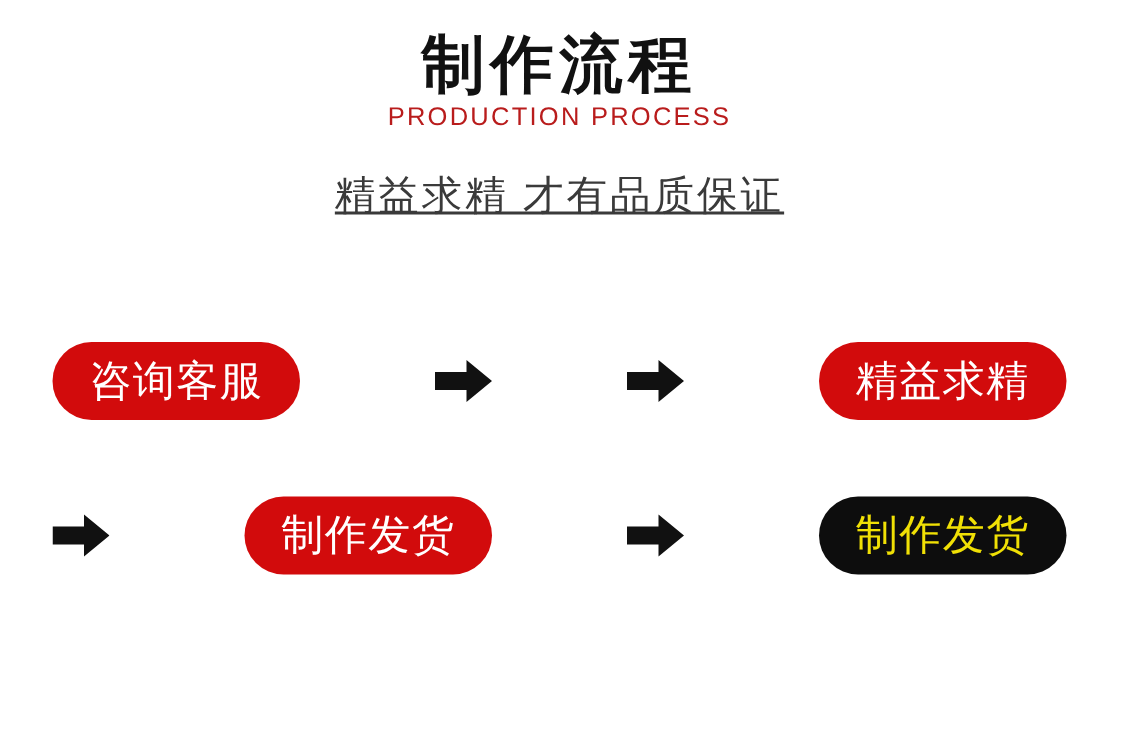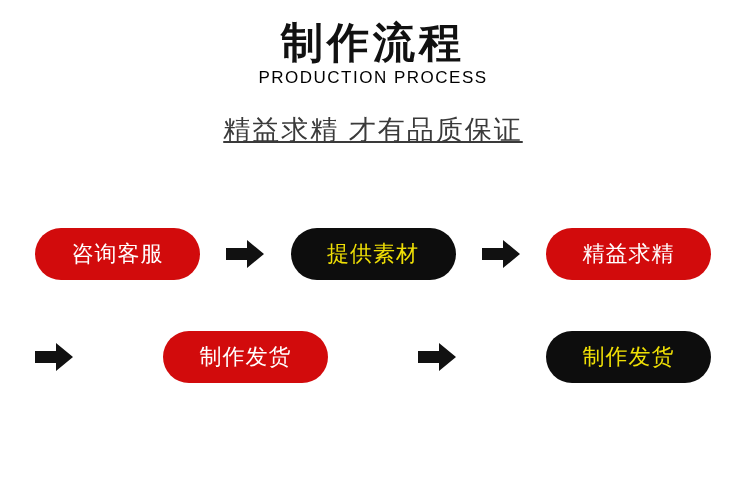--- a/index.html
+++ b/index.html
@@ -20,21 +20,21 @@
     font-weight: 800;
     letter-spacing: 4px;
     color: #111111;
   }
   .page-subtitle {
     margin-top: 2px;
     text-align: center;
     font-size: 17px;
     letter-spacing: 1.5px;
     font-weight: 400;
-    color: #000000;
+    color: #b91c1c;
   }
   .tagline {
     margin-top: 24px;
     text-align: center;
     font-size: 27px;
     letter-spacing: 2px;
     font-weight: 400;
     color: #3a3a3a;
     text-decoration: underline;
   }
@@ -49,21 +49,21 @@
     height: 52px;
   }
   .flow-row + .flow-row { margin-top: 51px; }
   .pill {
     width: 165px;
     height: 52px;
     border-radius: 26px;
     display: flex;
     align-items: center;
     justify-content: center;
-    font-size: 22px;
+    font-size: 28px;
     letter-spacing: 1px;
     box-sizing: border-box;
   }
   .pill.red  { background: var(--red, #d20b0c);   color: var(--white, #ffffff); }
   .pill.dark { background: var(--black, #0d0d0d); color: var(--yellow, #f0e005); }
   .arrow { width: 38px; height: 30px; flex: 0 0 auto; }
   .arrow path { fill: var(--arrow, #111111); }
 </style>
 </head>
 <body>
@@ -76,23 +76,20 @@
 
   <div class="flow">
 
     <div class="flow-row">
       <div class="pill red">
         <span>咨询客服</span>
       </div>
       <svg class="arrow" viewBox="0 0 38 30" aria-hidden="true">
         <path d="M0 9 H21 V1 L38 15 L21 29 V21 H0 Z"></path>
       </svg>
-      <div class="pill dark">
-        <span>提供素材</span>
-      </div>
       <svg class="arrow" viewBox="0 0 38 30" aria-hidden="true">
         <path d="M0 9 H21 V1 L38 15 L21 29 V21 H0 Z"></path>
       </svg>
       <div class="pill red">
         <span>精益求精</span>
       </div>
     </div>
 
     <div class="flow-row">
       <svg class="arrow" viewBox="0 0 38 30" aria-hidden="true">

